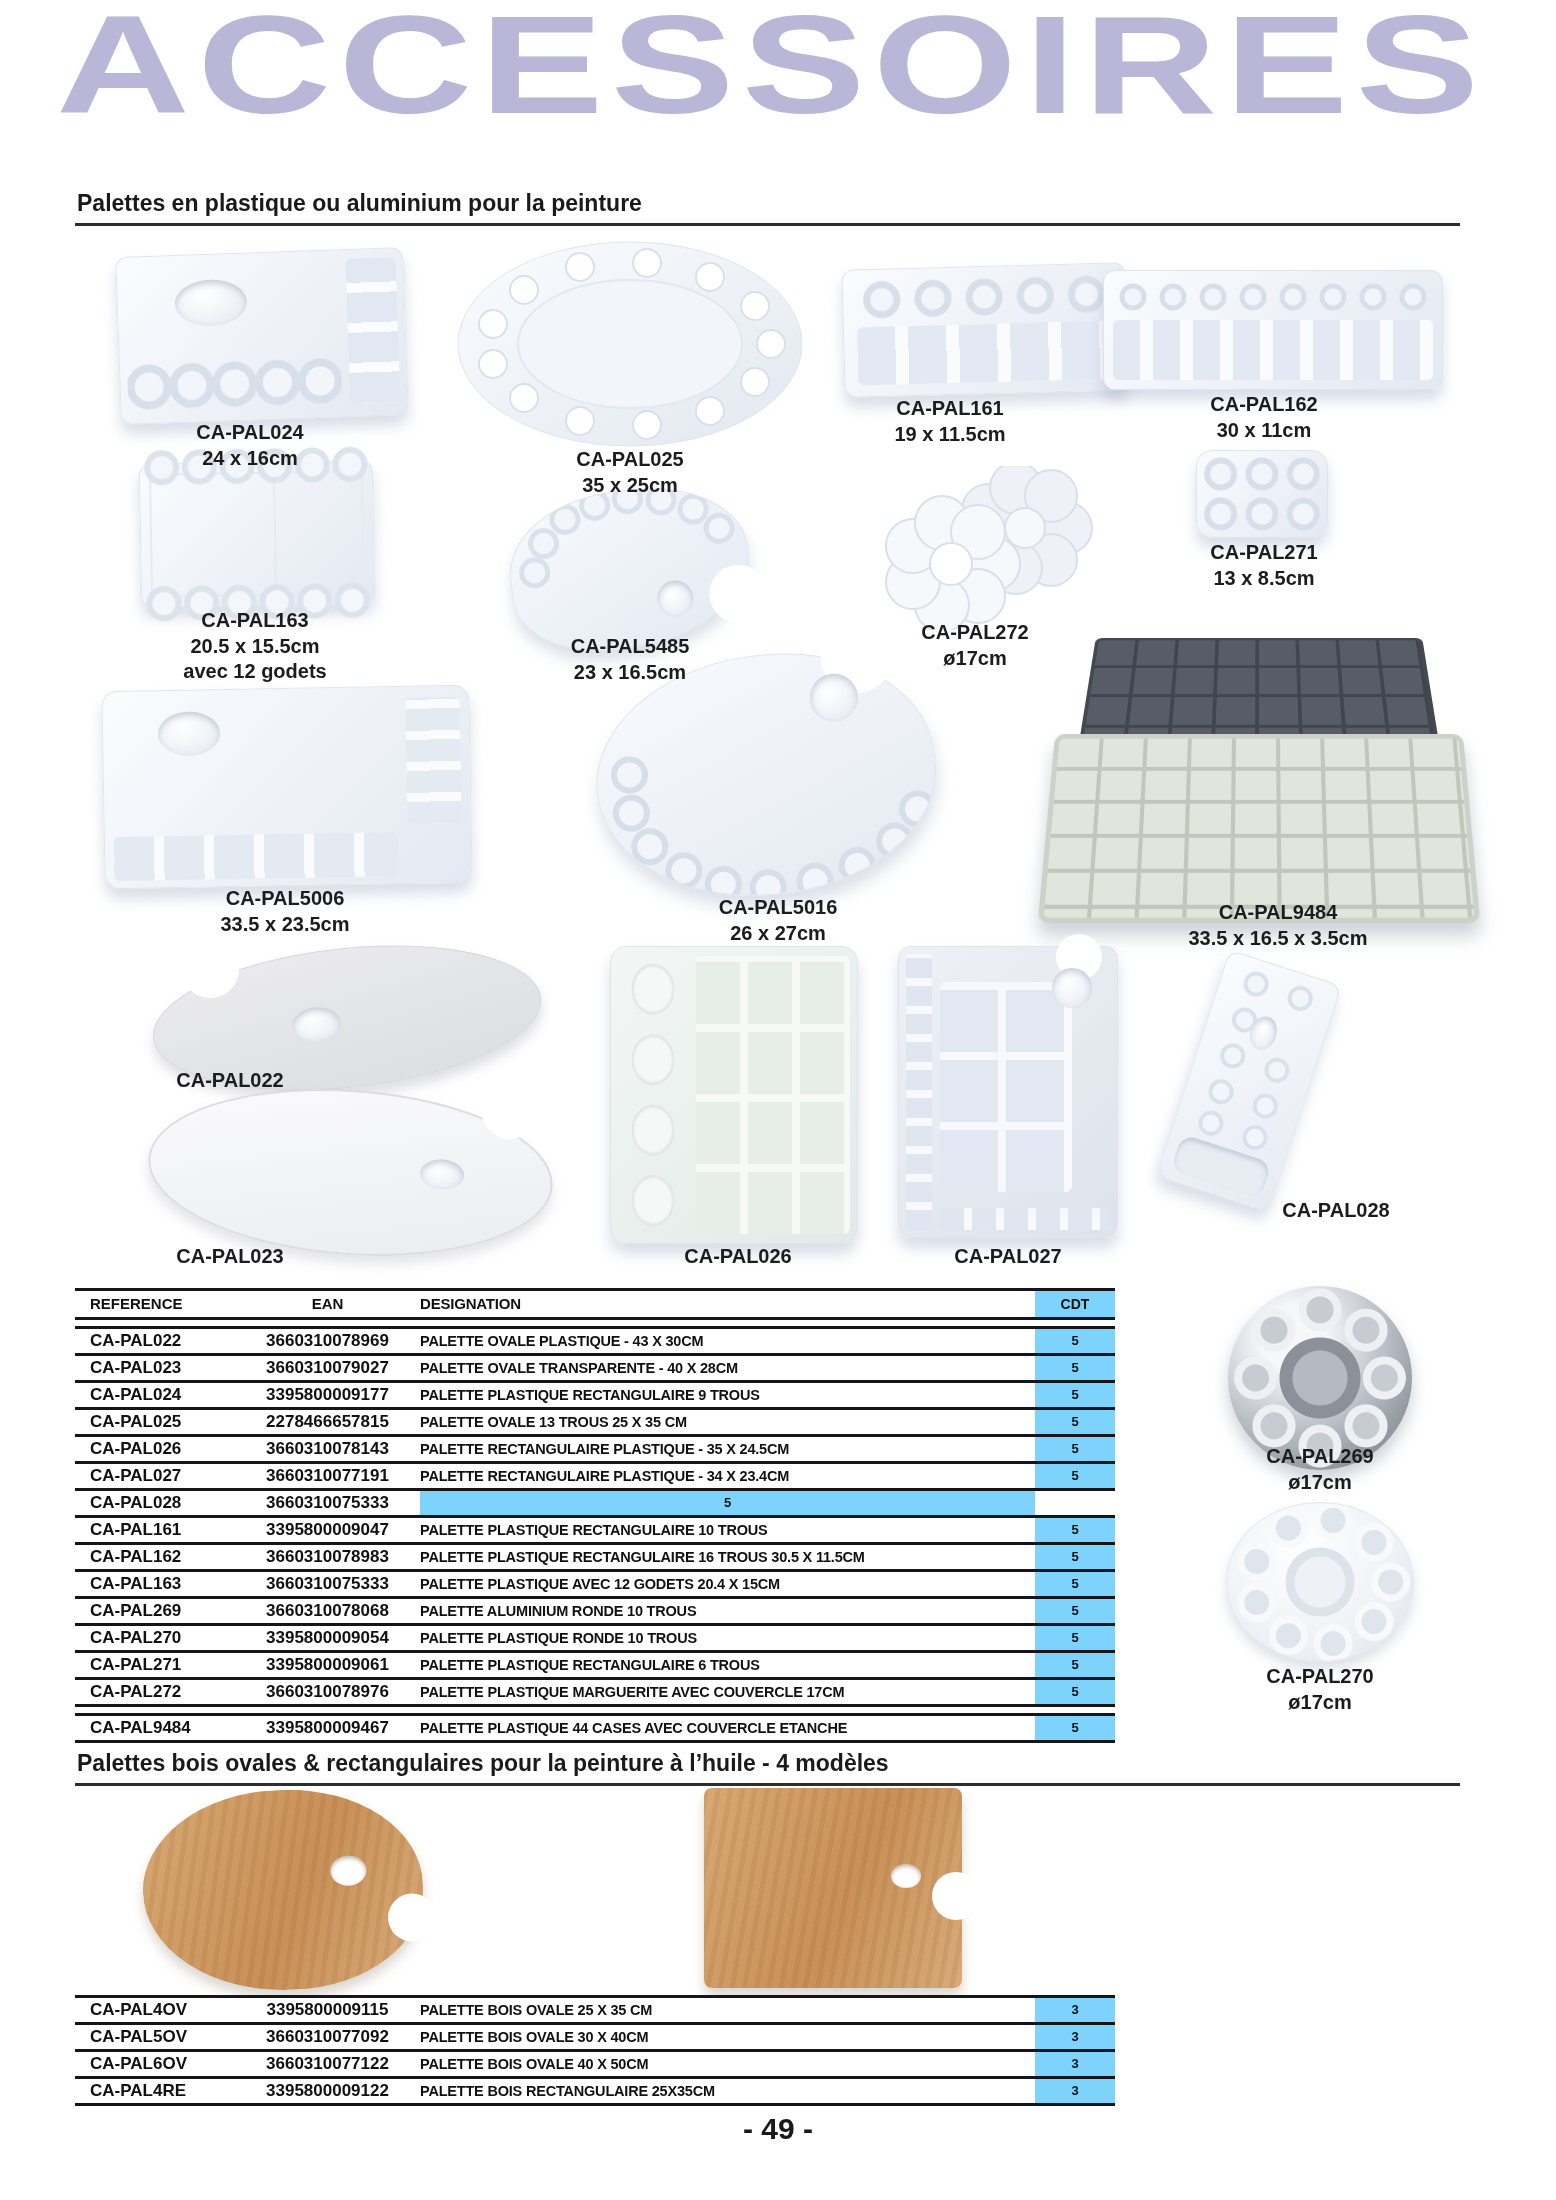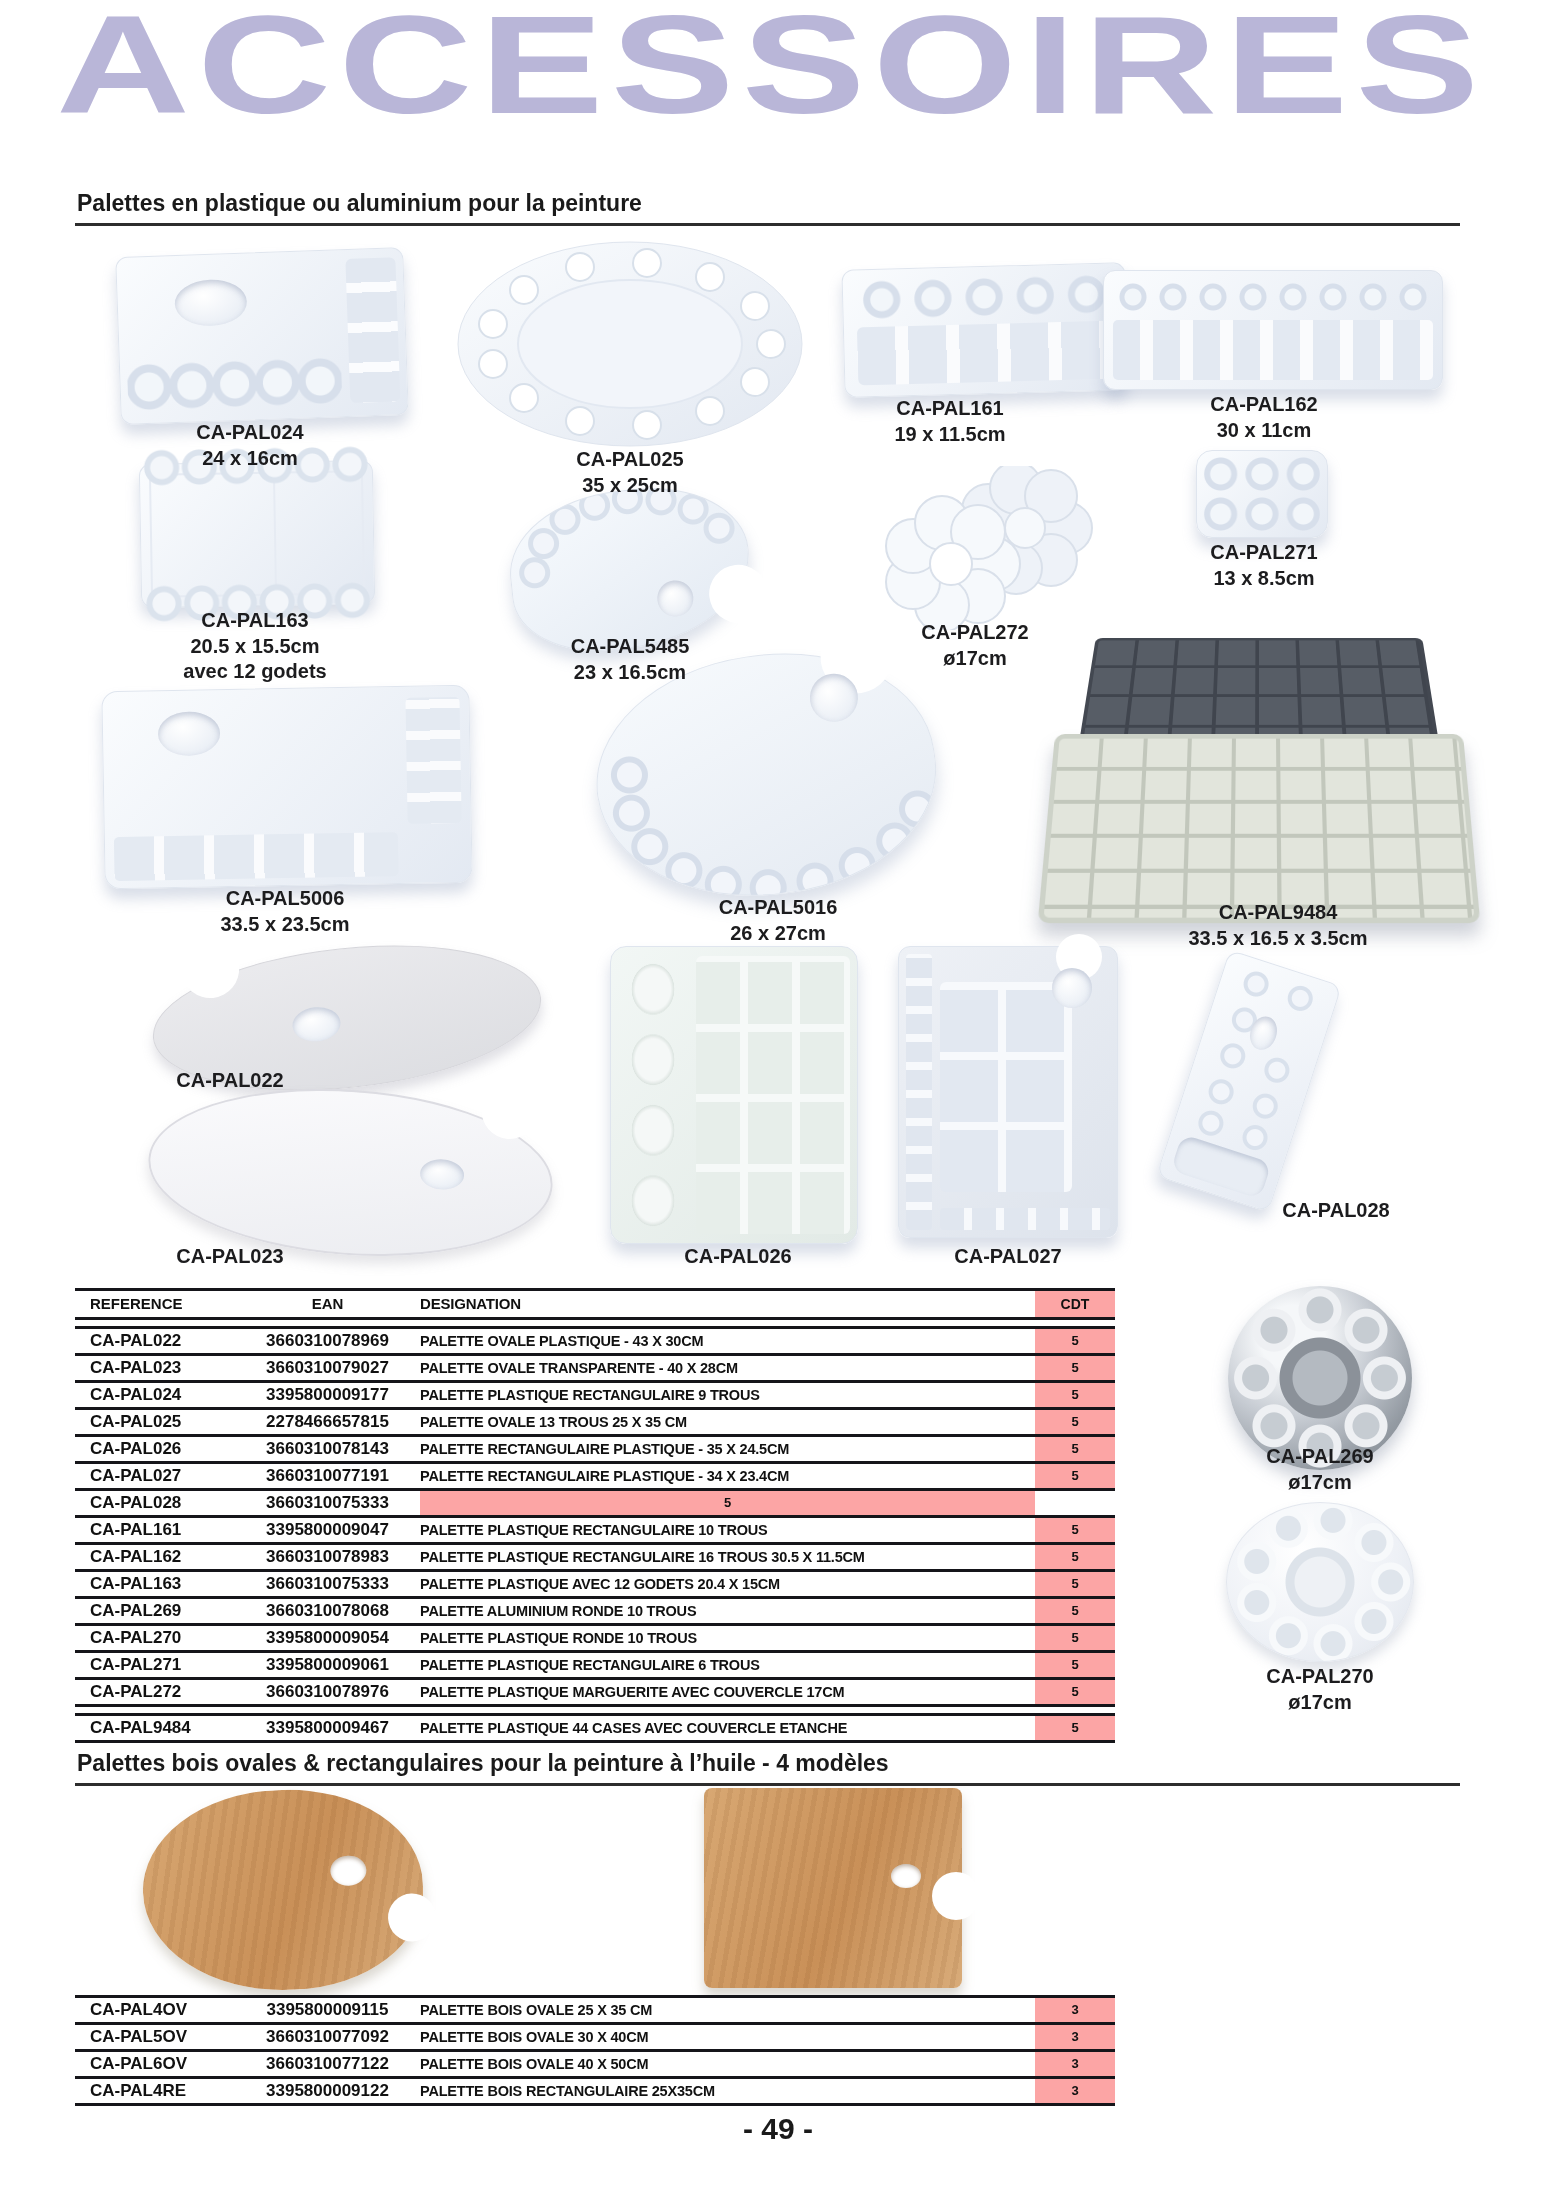--- a/index.html
+++ b/index.html
@@ -217,21 +217,21 @@
   .t-body{border-top:3px solid #15151a;}
   .trow{display:grid;grid-template-columns:160px 185px 615px 80px;height:24px;line-height:24px;
         border-bottom:3px solid #15151a;background:#fff;}
   #t1 .t-body .trow:last-child{margin-top:6px;border-top:3px solid #15151a;}
   .c-ref,.h-ref{padding-left:15px;font-size:17px;font-weight:bold;}
   .h-ref{font-size:15px;}
   .c-ean,.h-ean{text-align:center;font-size:17px;font-weight:bold;}
   .h-ean{font-size:15px;}
   .c-des,.h-des{text-align:left;font-size:14.5px;font-weight:bold;letter-spacing:-0.2px;}
   .h-des{font-size:15px;}
-  .c-cdt,.h-cdt{text-align:center;font-size:13px;font-weight:bold;background:#fca5a5;}
+  .c-cdt,.h-cdt{text-align:center;font-size:13px;font-weight:bold;background:#7dd3fc;}
   .h-cdt{font-size:14px;}
   
   .pnum{position:absolute;left:0;right:0;top:2112px;text-align:center;
         font-size:30px;font-weight:bold;color:#1a1a1a;}
 </style>
 </head>
 <body>
 
 <div class="page">
 

